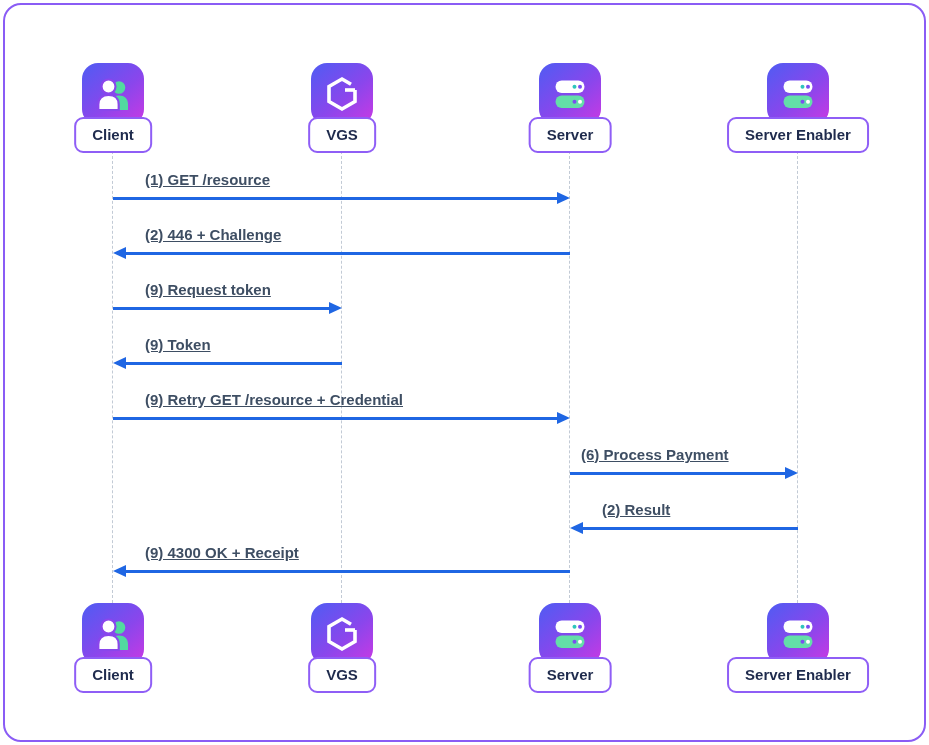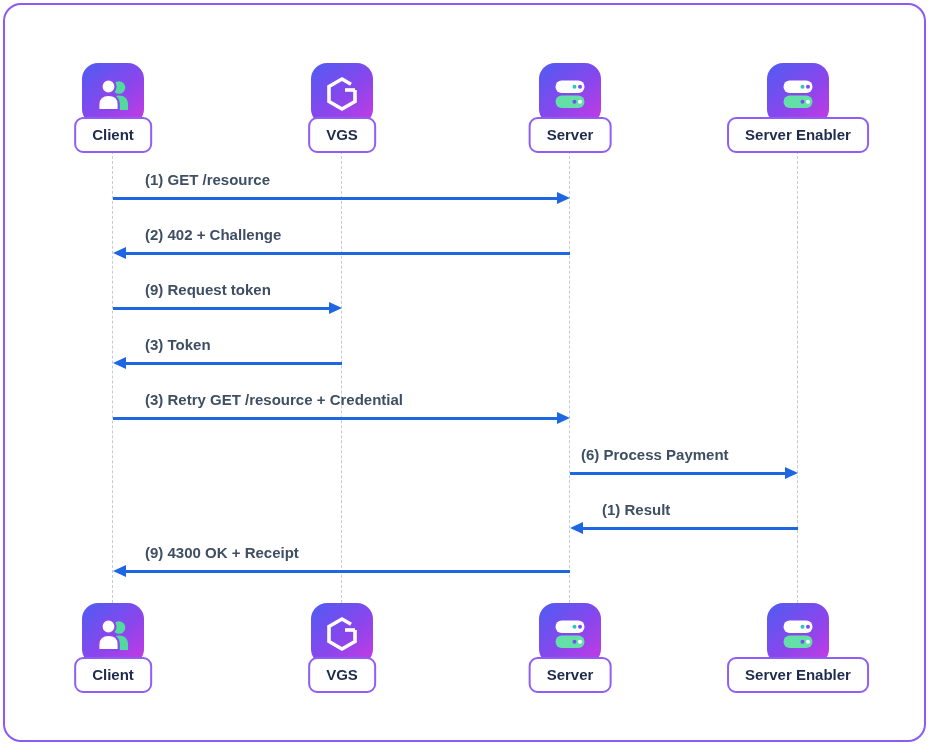--- a/index.html
+++ b/index.html
@@ -16,21 +16,21 @@
   
   .actor-label{position:absolute;transform:translateX(-50%);background:#ffffff;
     border:2px solid #8f5ef6;border-radius:9px;height:30px;line-height:30px;
     padding:1px 16px;font-size:15px;font-weight:700;color:#1f2b4d;white-space:nowrap;
     text-align:center;z-index:3;}
 
   
   .lifeline{position:absolute;width:0;border-left:1px dashed #c2cad5;top:146px;height:452px;z-index:0;}
 
   
-  .msg-text{position:absolute;font-size:15px;font-weight:700;color:#3e4e63;white-space:nowrap;z-index:2;}
+  .msg-text{position:absolute;font-size:15px;font-weight:700;color:#3e4e63;white-space:nowrap;z-index:2;text-decoration:underline;}
   .msg-line{position:absolute;height:3px;background:#1f66e3;z-index:1;}
   .head-right{position:absolute;width:0;height:0;border-top:6px solid transparent;
     border-bottom:6px solid transparent;border-left:13px solid #1f66e3;z-index:1;}
   .head-left{position:absolute;width:0;height:0;border-top:6px solid transparent;
     border-bottom:6px solid transparent;border-right:13px solid #1f66e3;z-index:1;}
 </style>
 </head>
 <body>
 
 <div class="frame">
@@ -87,51 +87,51 @@
   </div>
   <div class="actor-label" style="left:793px;top:112px">Server Enabler</div>
 
   <div>
     <div class="msg-text" style="left:140px;top:166px">(1) GET /resource</div>
     <div class="msg-line" style="left:108px;top:192px;width:444px"></div>
     <div class="head-right" style="left:552px;top:187px"></div>
   </div>
 
   <div>
-    <div class="msg-text" style="left:140px;top:221px">(2) 402 + Challenge</div>
+    <div class="msg-text" style="left:140px;top:221px">(2) 446 + Challenge</div>
     <div class="head-left" style="left:108px;top:242px"></div>
     <div class="msg-line" style="left:121px;top:247px;width:444px"></div>
   </div>
 
   <div>
     <div class="msg-text" style="left:140px;top:276px">(9) Request token</div>
     <div class="msg-line" style="left:108px;top:302px;width:216px"></div>
     <div class="head-right" style="left:324px;top:297px"></div>
   </div>
 
   <div>
-    <div class="msg-text" style="left:140px;top:331px">(3) Token</div>
+    <div class="msg-text" style="left:140px;top:331px">(9) Token</div>
     <div class="head-left" style="left:108px;top:352px"></div>
     <div class="msg-line" style="left:121px;top:357px;width:216px"></div>
   </div>
 
   <div>
-    <div class="msg-text" style="left:140px;top:386px">(3) Retry GET /resource + Credential</div>
+    <div class="msg-text" style="left:140px;top:386px">(9) Retry GET /resource + Credential</div>
     <div class="msg-line" style="left:108px;top:412px;width:444px"></div>
     <div class="head-right" style="left:552px;top:407px"></div>
   </div>
 
   <div>
     <div class="msg-text" style="left:576px;top:441px">(6) Process Payment</div>
     <div class="msg-line" style="left:565px;top:467px;width:215px"></div>
     <div class="head-right" style="left:780px;top:462px"></div>
   </div>
 
   <div>
-    <div class="msg-text" style="left:597px;top:496px">(1) Result</div>
+    <div class="msg-text" style="left:597px;top:496px">(2) Result</div>
     <div class="head-left" style="left:565px;top:517px"></div>
     <div class="msg-line" style="left:578px;top:522px;width:215px"></div>
   </div>
 
   <div>
     <div class="msg-text" style="left:140px;top:539px">(9) 4300 OK + Receipt</div>
     <div class="head-left" style="left:108px;top:560px"></div>
     <div class="msg-line" style="left:121px;top:565px;width:444px"></div>
   </div>
 

